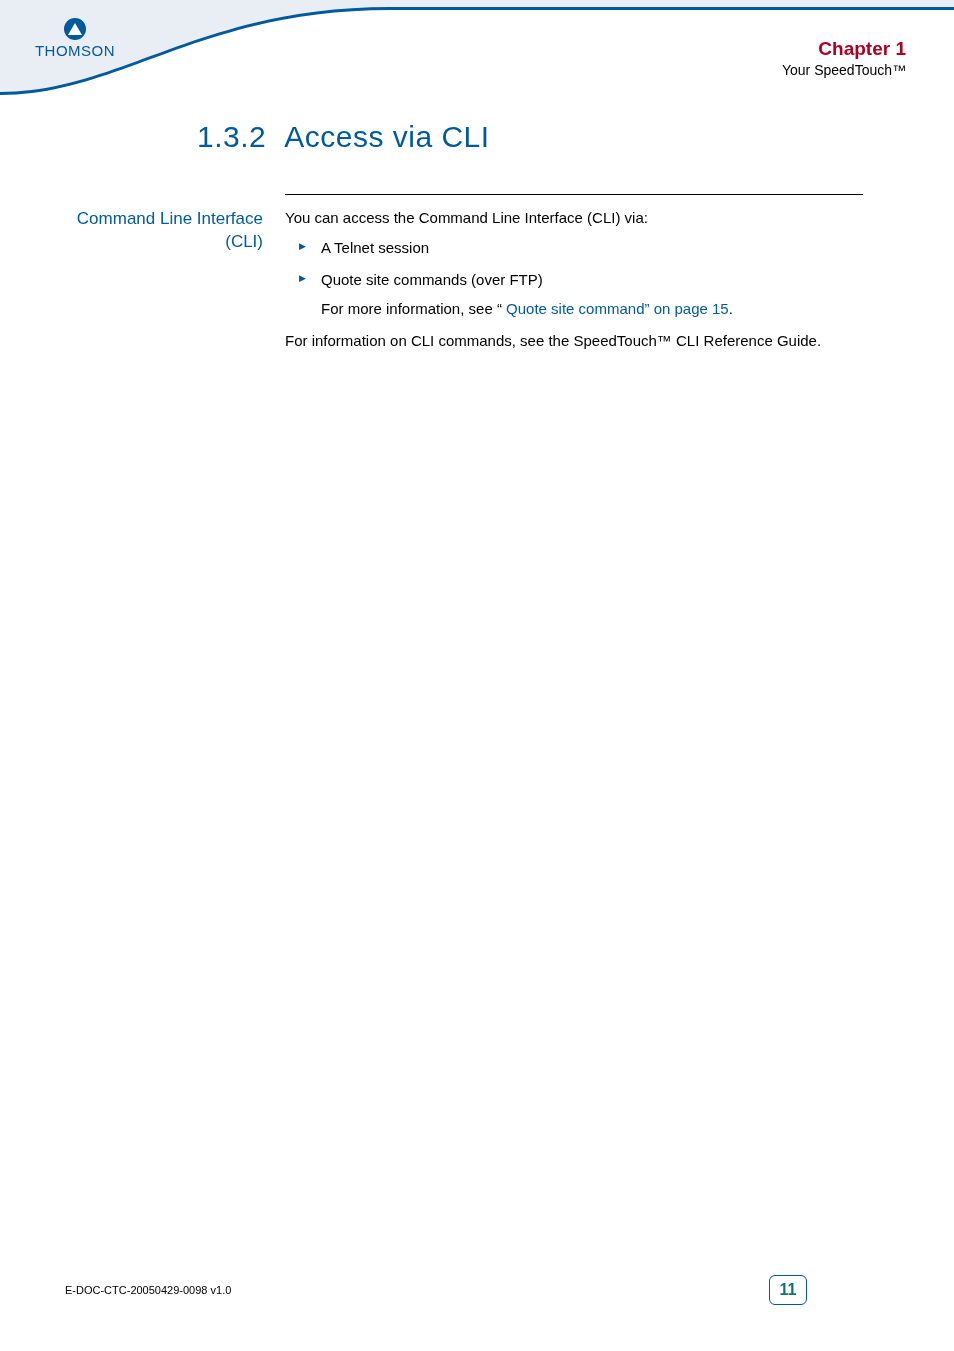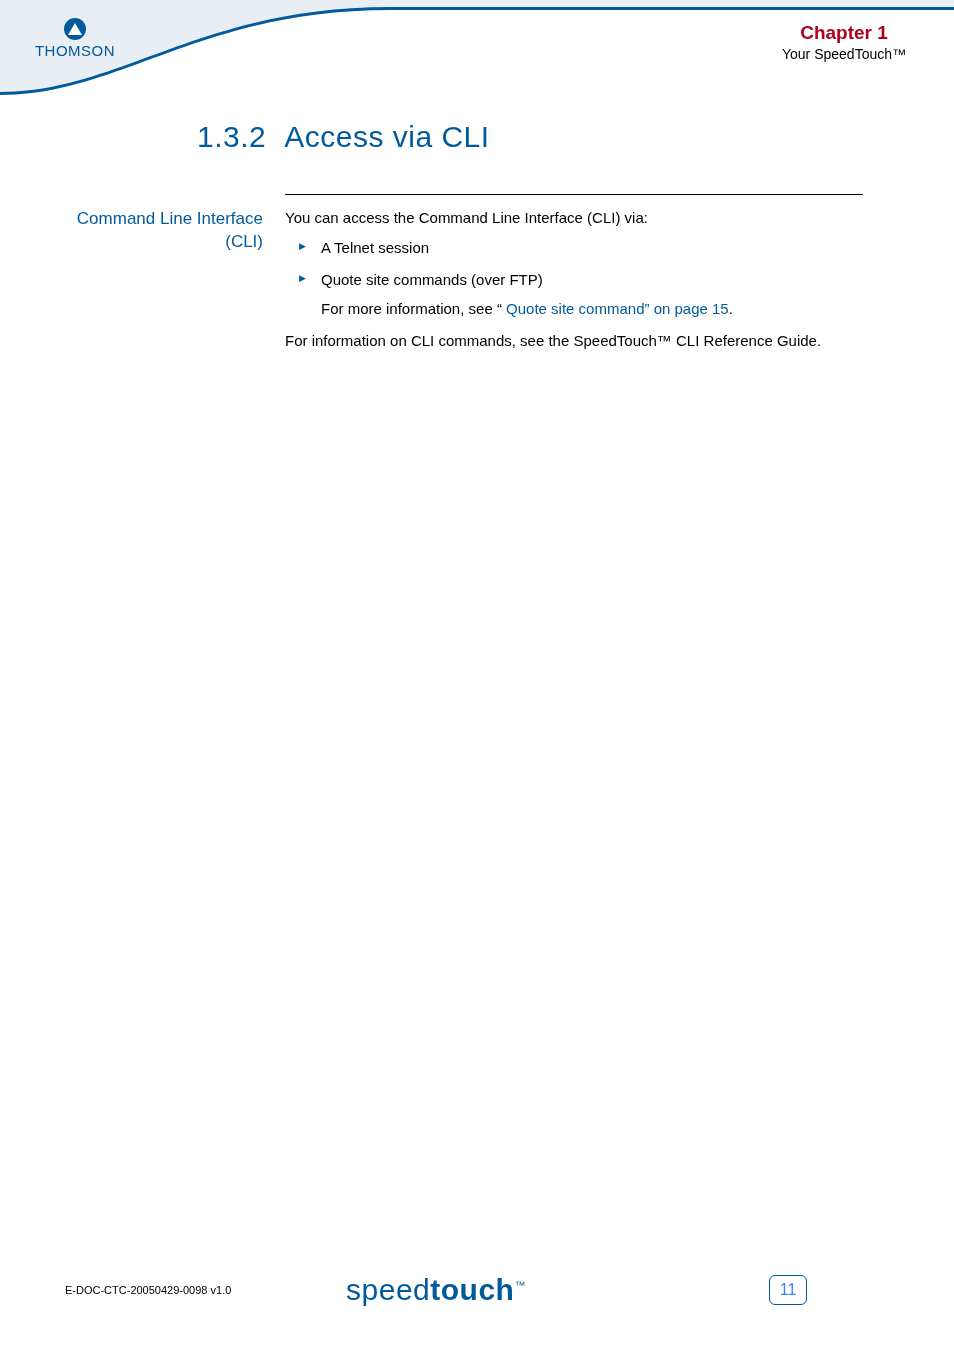--- a/index.html
+++ b/index.html
@@ -39,22 +39,22 @@
       width: 0; height: 0;
       border-left: 7px solid transparent;
       border-right: 7px solid transparent;
       border-bottom: 12px solid #fff;
     }
     .logo-text {
       font-size: 15px; letter-spacing: 0.5px;
     }
     .header-right {
       position: absolute;
-      top: 22px; right: 48px;
-      text-align: center;
+      top: 38px; right: 48px;
+      text-align: right;
     }
     .chapter {
       color: #b00020;
       font-weight: 700;
       font-size: 19px;
       margin-bottom: 2px;
     }
     .chapter-sub {
       color: #000;
       font-size: 14px;
@@ -141,21 +141,21 @@
       letter-spacing: 0.5px;
     }
     .footer-logo .light { font-weight: 300; }
     .footer-logo .bold { font-weight: 800; }
     .footer-logo .tm { font-size: 11px; vertical-align: super; }
     .page-num {
       width: 38px; height: 30px;
       border: 1.5px solid #005a9c;
       border-radius: 6px;
       display: flex; align-items: center; justify-content: center;
-      font-weight: 400; font-size: 16px; color: #3b82f6;
+      font-weight: 700; font-size: 16px; color: #0f766e;
     }
   </style>
 </head>
 <body>
 
 <svg class="page-decor" viewBox="0 0 954 120" preserveAspectRatio="none">
   <path d="M 0 0 L 954 0 L 954 10 L 390 10 C 200 10 120 95 0 95 Z" fill="#e9eef5"></path>
   <path d="M 390 10 C 200 10 120 95 0 95 L 0 92 C 120 92 200 7 390 7 L 954 7 L 954 10 Z" fill="#005a9c"></path>
 </svg>
 
@@ -192,17 +192,14 @@
           </span>
         </li>
       </ul>
       <p>For information on CLI commands, see the SpeedTouch™ CLI Reference Guide.</p>
     </div>
   </div>
 </div>
 
 <div class="footer">
   <div class="doc-id">E-DOC-CTC-20050429-0098 v1.0</div>
-  <div class="footer-logo">
-    <span class="light">speed</span><span class="bold">touch</span><span class="tm">™</span>
-  </div>
   <div class="page-num">11</div>
 </div>
 
 </body></html>

